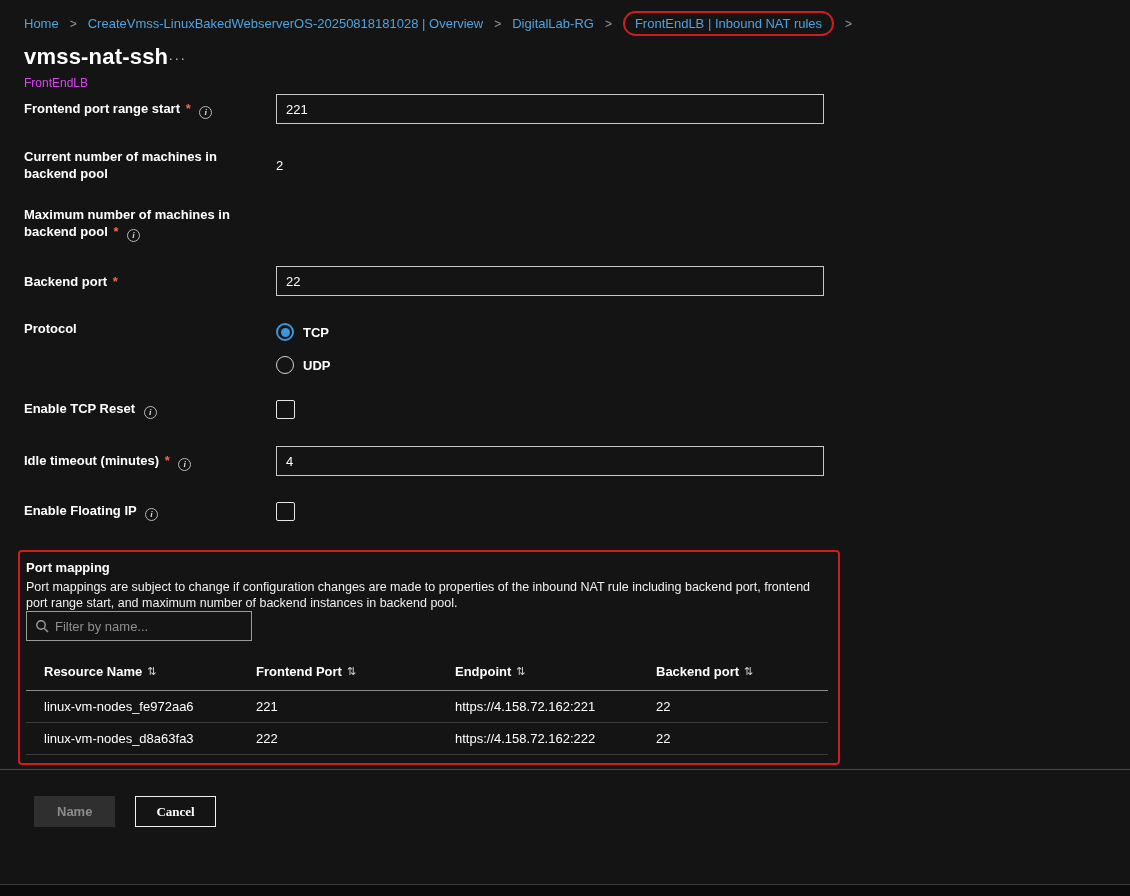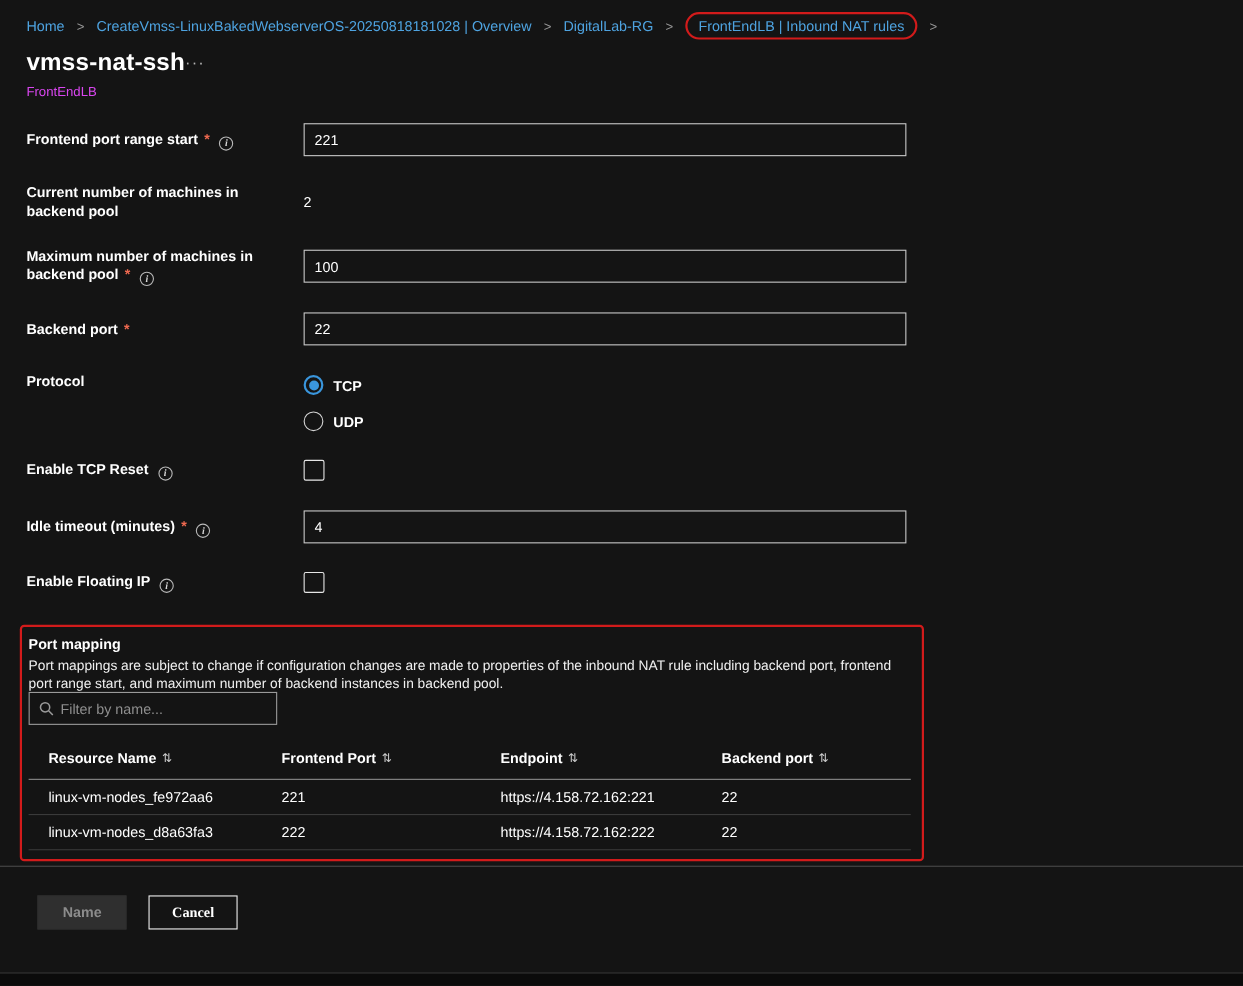--- a/index.html
+++ b/index.html
@@ -33,21 +33,21 @@
     align-items:center;
   }
 
   
   .title-row { display:flex; align-items:center; margin-top:11px; }
   .title-row h1 { font-size:22px; font-weight:bold; letter-spacing:0.2px; }
   .more { color:#b5b5b5; font-size:15px; letter-spacing:1px; cursor:pointer; line-height:1; }
   .subtitle { font-size:12px; color:#d946ef; margin-top:6px; }
 
   
-  .form { margin-top:22px; }
+  .form { margin-top:4px; }
   .form-row { display:flex; align-items:center; margin-bottom:24px; min-height:30px; }
   .form-row.top { align-items:flex-start; }
   .form-row.compact { min-height:22px; margin-bottom:26px; }
   .form-label {
     flex:0 0 252px;
     width:252px;
     padding-right:14px;
     font-size:13px;
     font-weight:bold;
     line-height:17px;
@@ -249,21 +249,20 @@
     </div>
 
     <div class="form-row">
       <div class="form-label">
         <span>Maximum number of machines in backend pool</span>
         <span class="req">*</span>
         <span class="info-icon">
             <i>i</i>
           </span>
       </div>
-      <input class="text-input" value="100" style="">
     </div>
 
     <div class="form-row">
       <div class="form-label">
         <span>Backend port</span>
         <span class="req">*</span>
       </div>
       <input class="text-input" value="22" style="">
     </div>
 

